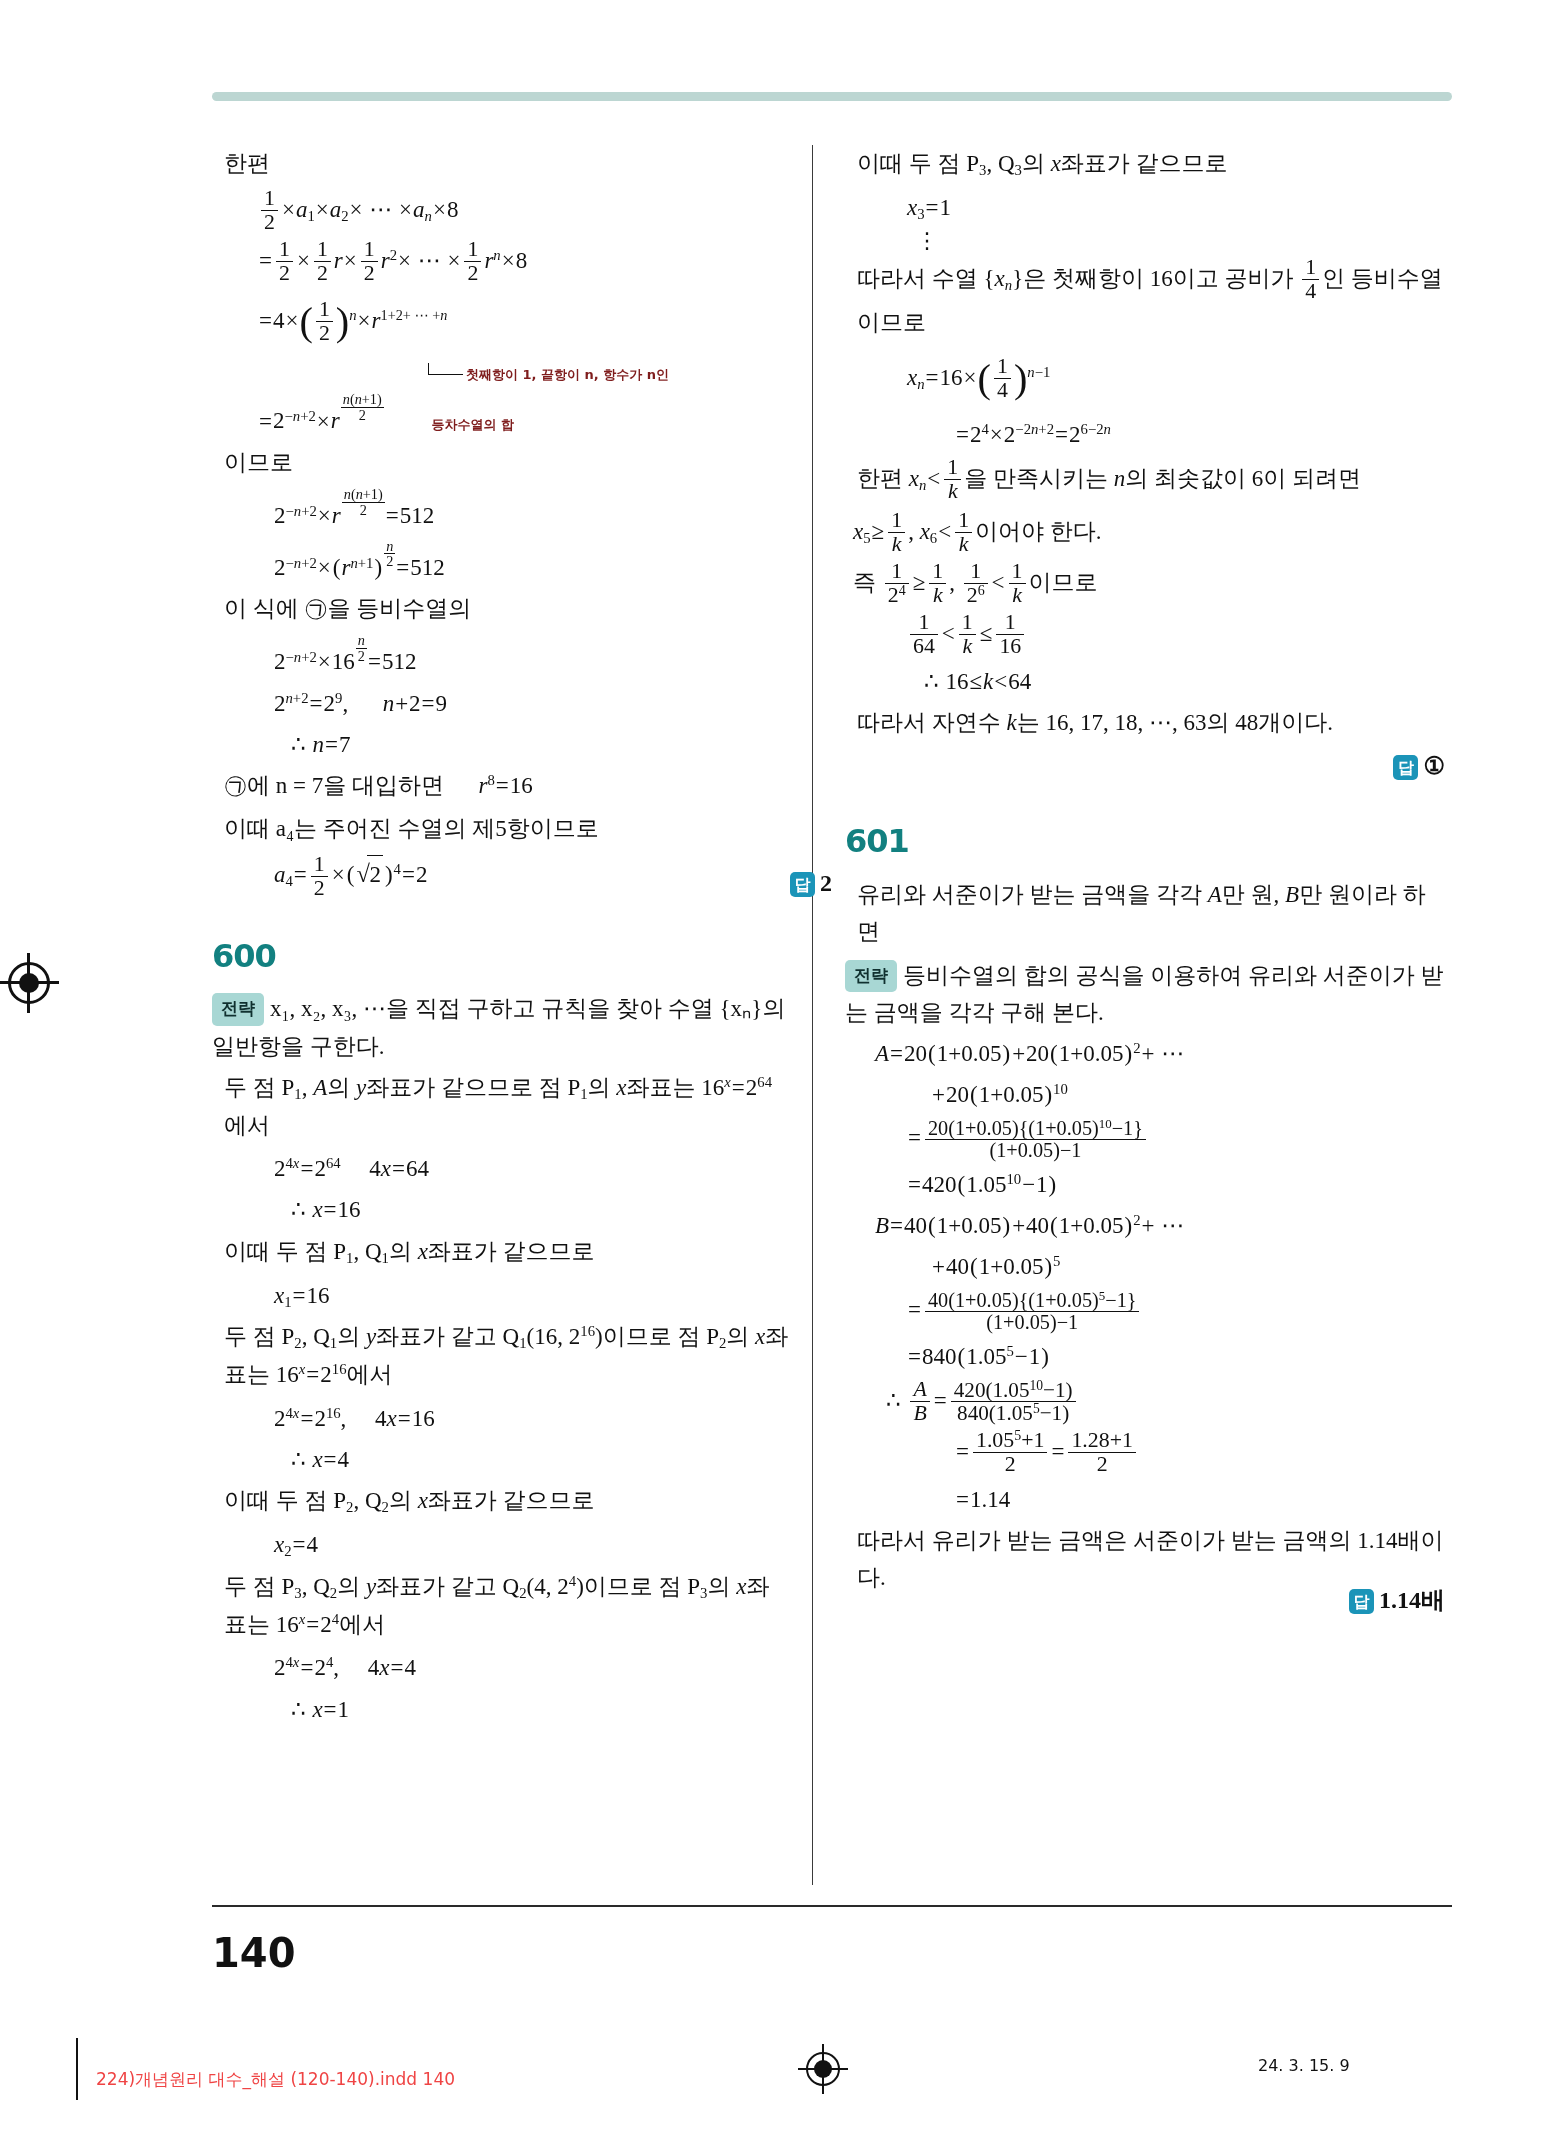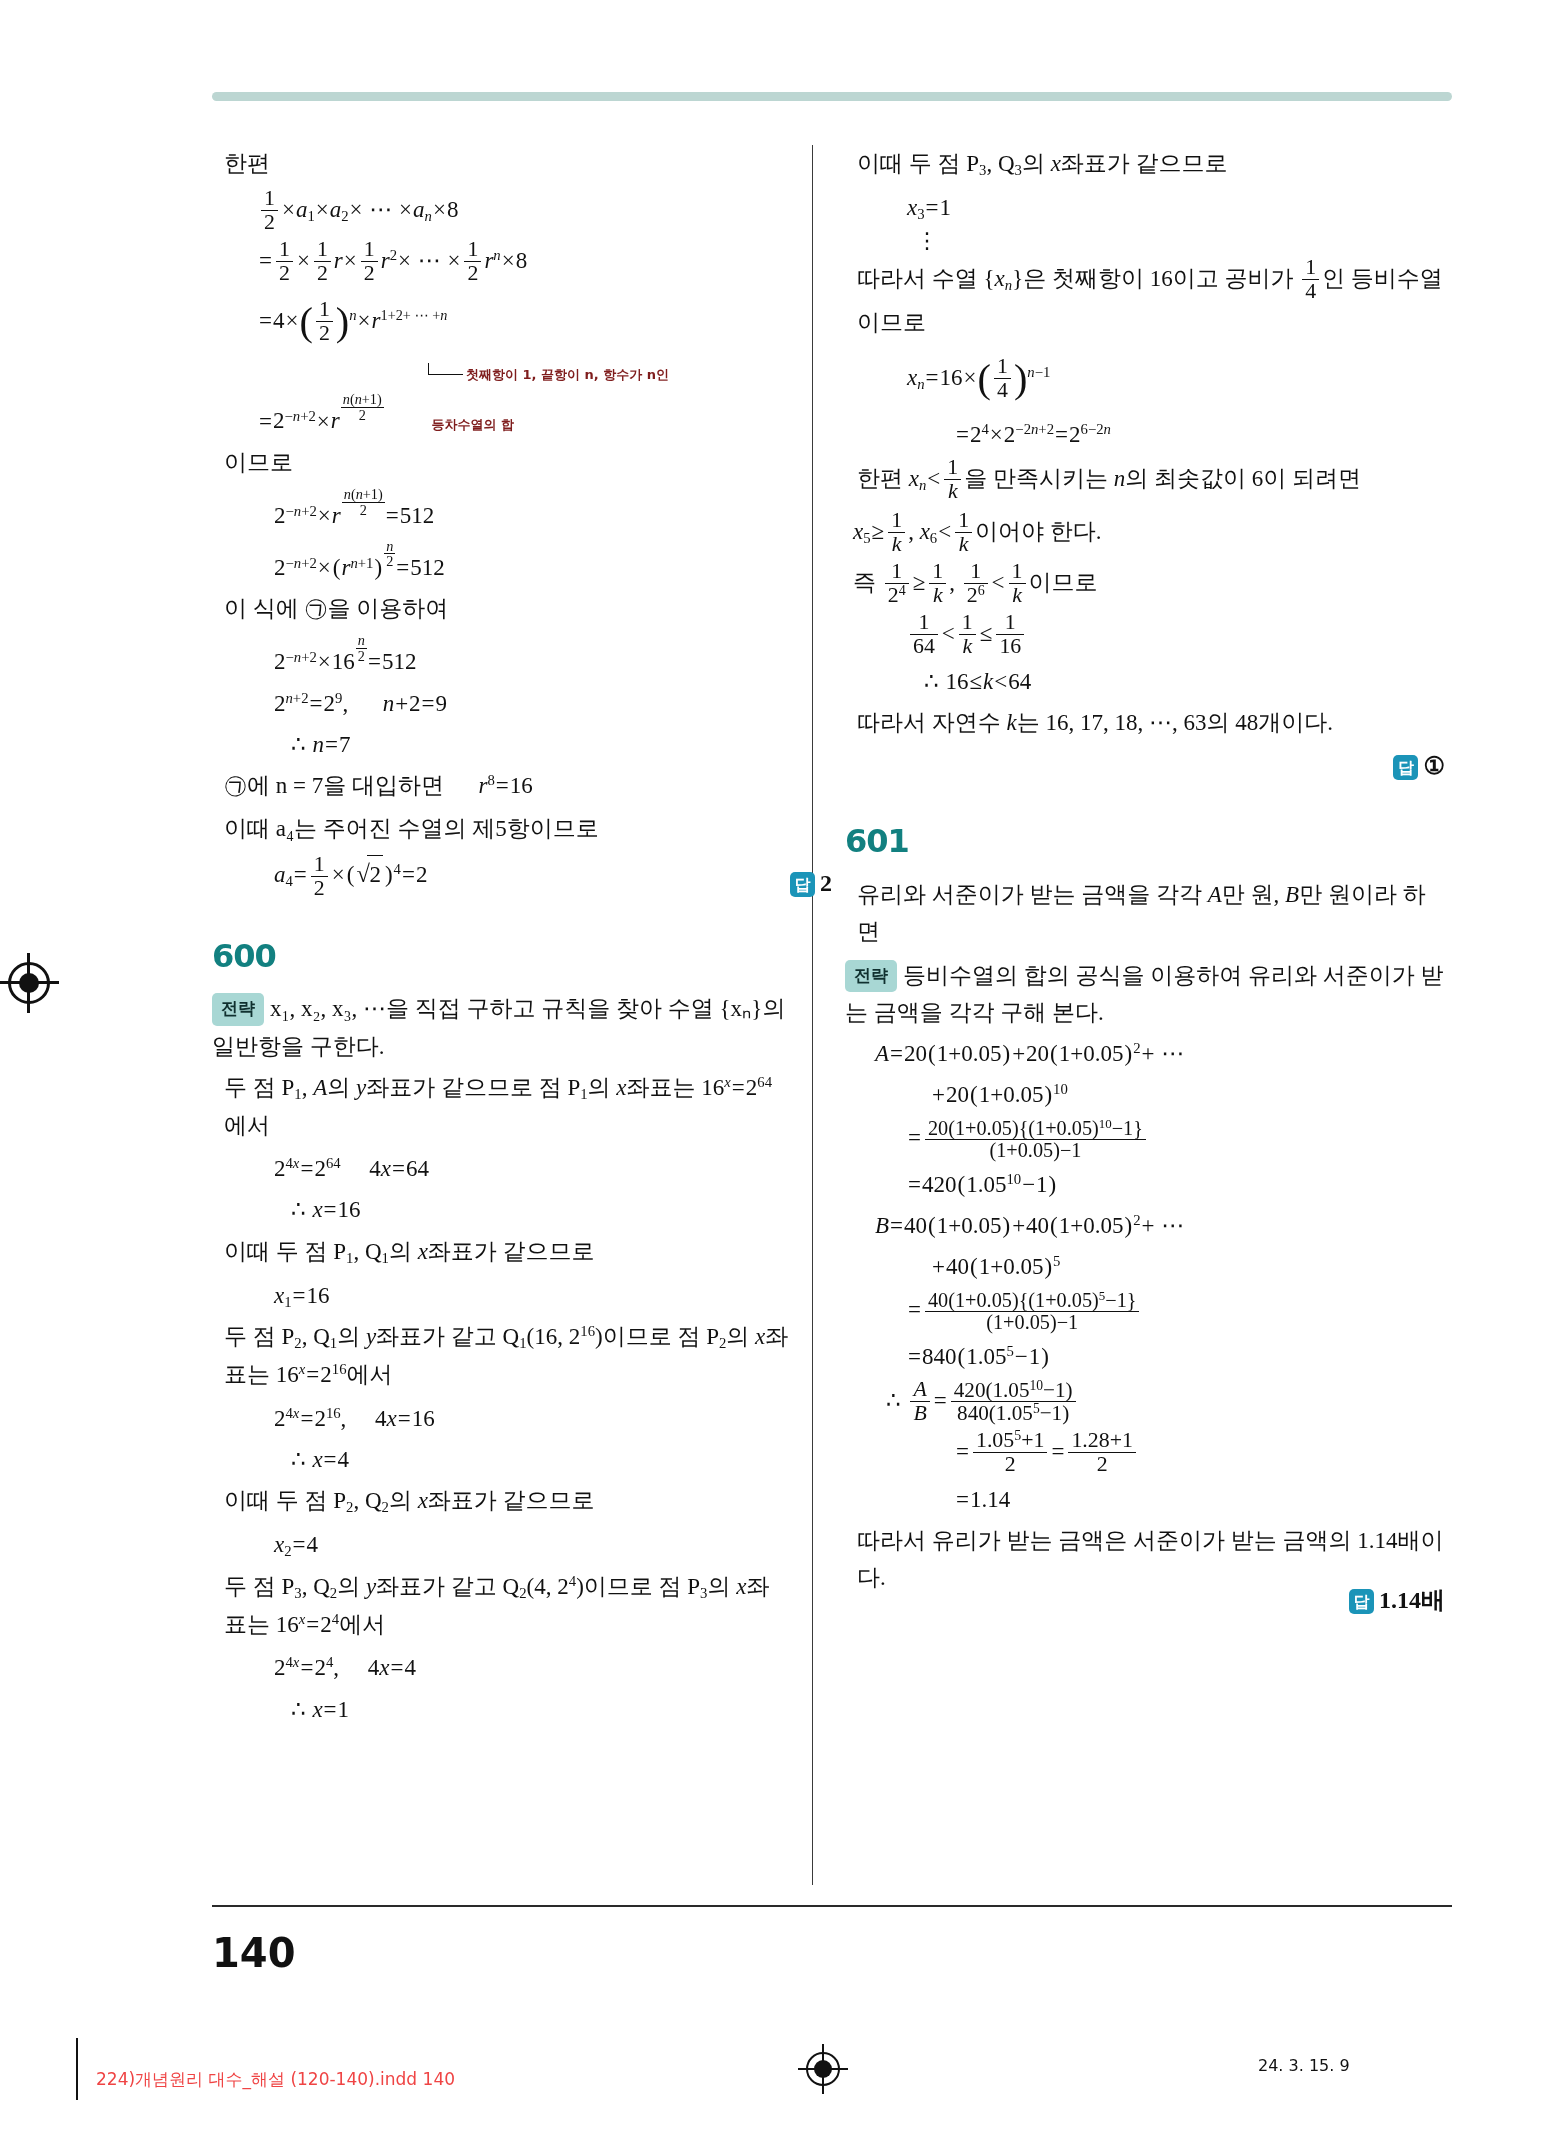--- a/index.html
+++ b/index.html
@@ -194,21 +194,21 @@
     <p class="ln">이므로</p>
 
     <div class="eq mid">
       <span class="mn">2</span><sup>−<span class="mi">n</span>+2</sup><span class="mo">×</span><span class="mi">r</span><span class="expfrac"><span class="num"><span class="mi">n</span>(<span class="mi">n</span>+1)</span><span class="den">2</span></span><span class="mo">=</span><span class="mn">512</span>
     </div>
 
     <div class="eq mid">
       <span class="mn">2</span><sup>−<span class="mi">n</span>+2</sup><span class="mo">×</span><span class="mo">(</span><span class="mi">r</span><sup><span class="mi">n</span>+1</sup><span class="mo">)</span><span class="expfrac"><span class="num"><span class="mi">n</span></span><span class="den">2</span></span><span class="mo">=</span><span class="mn">512</span>
     </div>
 
-    <p class="ln">이 식에 ㉠을 이용하여</p>
+    <p class="ln">이 식에 ㉠을 등비수열의</p>
 
     <div class="eq mid">
       <span class="mn">2</span><sup>−<span class="mi">n</span>+2</sup><span class="mo">×</span><span class="mn">16</span><span class="expfrac"><span class="num"><span class="mi">n</span></span><span class="den">2</span></span><span class="mo">=</span><span class="mn">512</span>
     </div>
 
     <div class="eq mid">
       <span class="mn">2</span><sup><span class="mi">n</span>+2</sup><span class="mo">=</span><span class="mn">2</span><sup class="mn">9</sup><span class="mn">,</span>&nbsp;&nbsp;&nbsp;&nbsp;&nbsp;&nbsp;<span class="mi">n</span><span class="mo">+</span><span class="mn">2</span><span class="mo">=</span><span class="mn">9</span>
     </div>
 
     <div class="eq deep">

